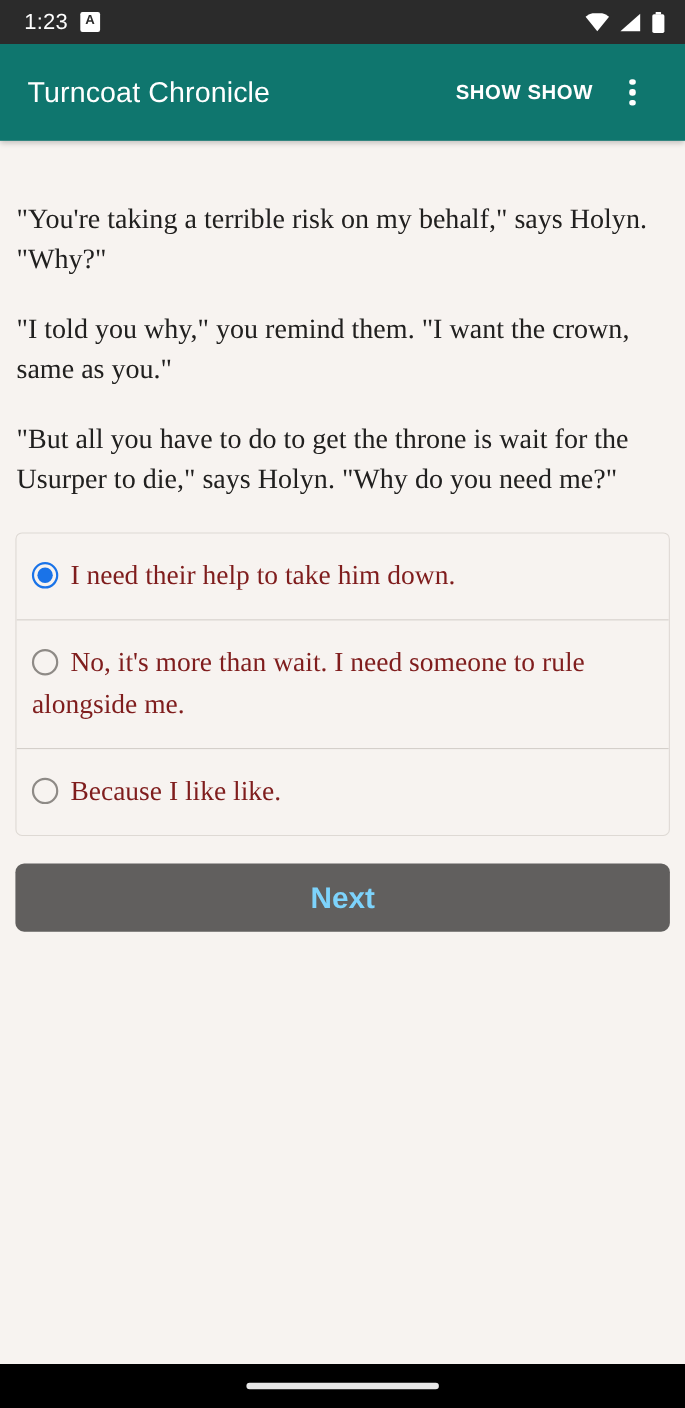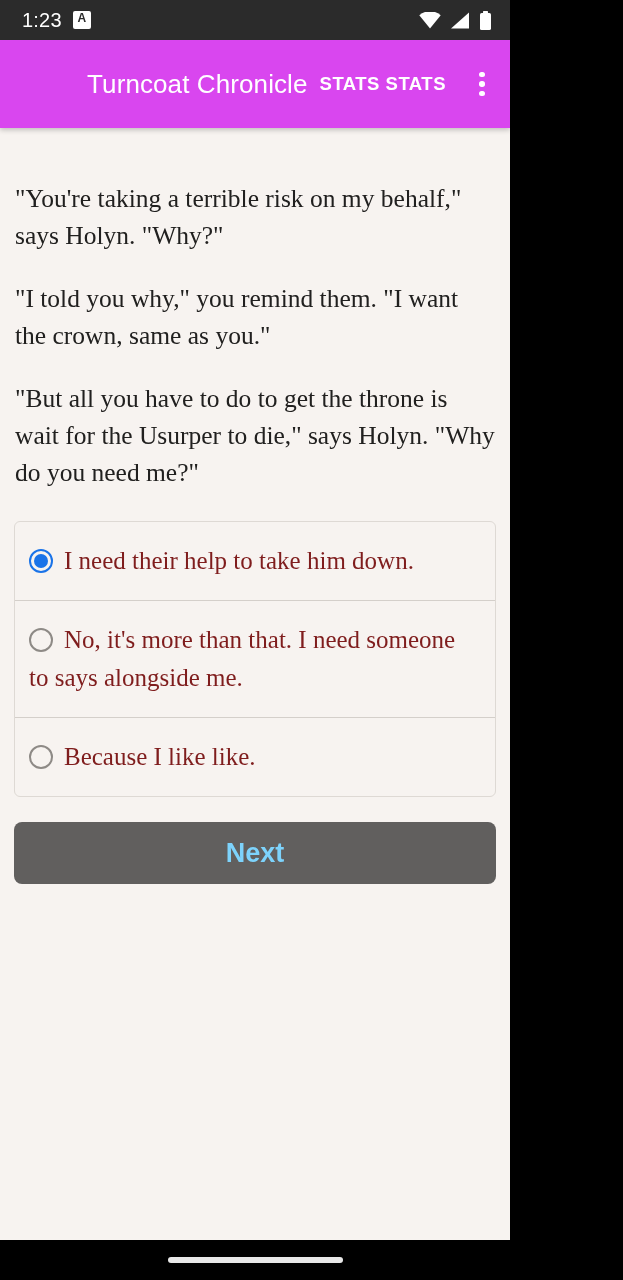--- a/index.html
+++ b/index.html
@@ -10,21 +10,21 @@
     overflow: hidden;
     background: #000;
   }
 
   body {
     font-family: "Liberation Sans", sans-serif;
   }
 
   .phone {
     position: relative;
-    width: 510px;
+    width: 623px;
     height: 1280px;
     background: #f7f3f0;
     display: flex;
     flex-direction: column;
     overflow: hidden;
   }
 
   
   .status-bar {
     height: 40px;
@@ -68,28 +68,27 @@
   .status-right {
     display: flex;
     align-items: center;
     gap: 9px;
   }
   .status-right svg { display: block; }
 
   
   .app-bar {
     flex: 0 0 88px;
-    background: #d946ef;
-    display: flex;
-    align-items: center;
-    padding: 0 4px 0 25px;
+    background: #0f766e;
+    display: flex;
+    align-items: center;
+    padding: 0 24px 0 25px;
     box-shadow: 0 2px 5px rgba(0,0,0,0.22);
     position: relative;
     z-index: 4;
-    text-align: right;
   }
   .app-title {
     color: #ffffff;
     font-size: 26px;
     font-weight: normal;
     letter-spacing: 0.1px;
     flex: 1 1 auto;
     white-space: nowrap;
   }
   .app-action {
@@ -257,21 +256,21 @@
         <svg width="13" height="19" viewBox="0 0 13 19">
           <rect x="4" y="0" width="5" height="2.2" rx="0.6" fill="#ffffff"></rect>
           <rect x="1" y="2" width="11" height="17" rx="1.6" fill="#ffffff"></rect>
         </svg>
       </span>
     </div>
   </div>
 
   <div class="app-bar">
     <div class="app-title">Turncoat Chronicle</div>
-    <div class="app-action">STATS STATS</div>
+    <div class="app-action">SHOW SHOW</div>
     <div class="overflow-btn">
       <span class="overflow-dots">
         <i></i>
           <i></i>
           <i></i>
       </span>
     </div>
   </div>
 
   <div class="content">
@@ -285,21 +284,21 @@
     <div class="choice-list">
 
       <label class="choice">
         <span class="choice-inner">
           <span class="radio on"></span><span>I need their help to take him down.</span>
         </span>
       </label>
 
       <label class="choice">
         <span class="choice-inner">
-          <span class="radio off"></span><span>No, it's more than that. I need someone to says alongside me.</span>
+          <span class="radio off"></span><span>No, it's more than wait. I need someone to rule alongside me.</span>
         </span>
       </label>
 
       <label class="choice">
         <span class="choice-inner">
           <span class="radio off"></span><span>Because I like like.</span>
         </span>
       </label>
 
 

